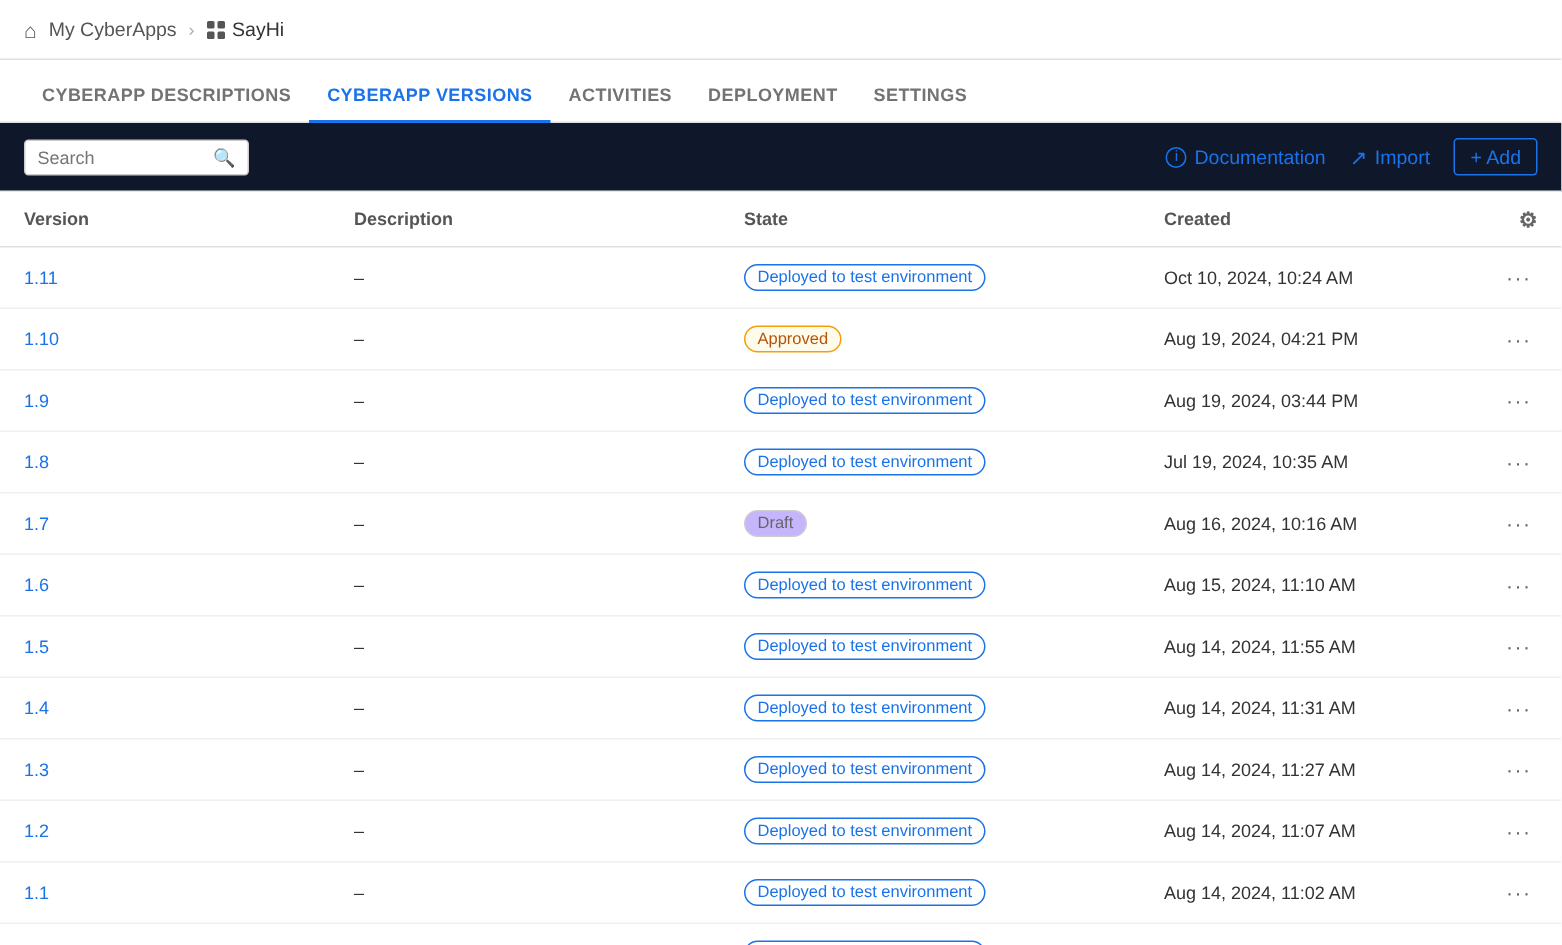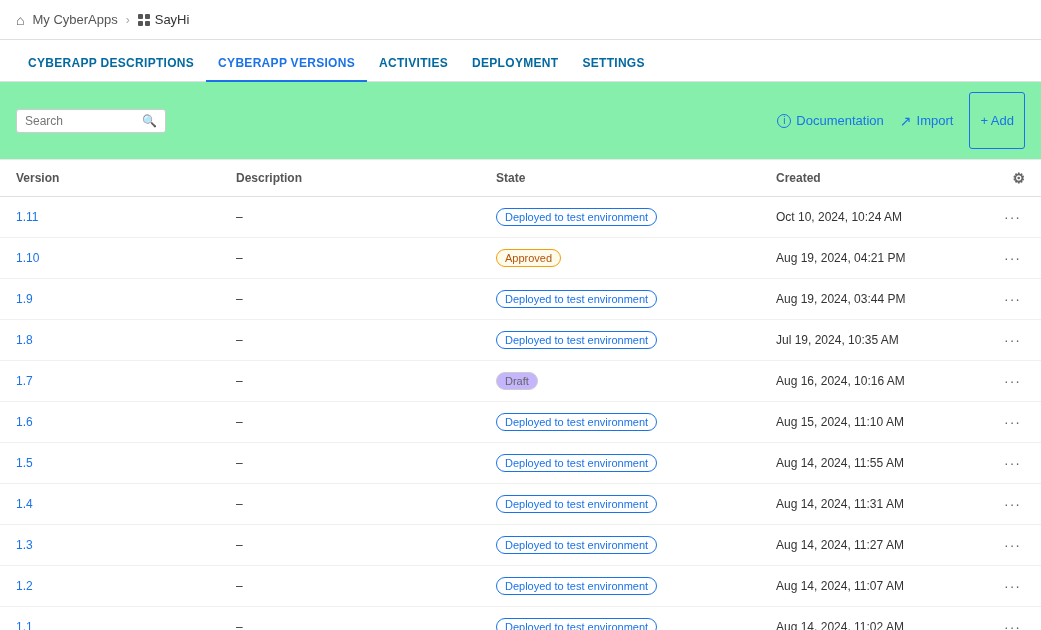--- a/index.html
+++ b/index.html
@@ -26,34 +26,34 @@
       border-bottom: 1px solid #e0e0e0;
       padding: 0 16px;
       display: flex;
       align-items: flex-end;
       height: 42px;
     }
     .tab-item {
       padding: 10px 12px;
       font-size: 12px;
       font-weight: 600;
-      color: #0369a1;
+      color: #737373;
       text-transform: uppercase;
       letter-spacing: 0.3px;
       cursor: pointer;
       border-bottom: 2px solid transparent;
       margin-bottom: -1px;
     }
     .tab-item.active {
       color: #1a73e8;
       border-bottom: 2px solid #1a73e8;
     }
 
     .toolbar {
-      background: #86efac;
+      background: #0f172a;
       padding: 10px 16px;
       display: flex;
       align-items: center;
       justify-content: space-between;
       border-bottom: 1px solid #e8e8e8;
     }
     .search-box {
       display: flex;
       align-items: center;
       border: 1px solid #ccc;
@@ -101,21 +101,21 @@
     .btn-add {
       display: flex;
       align-items: center;
       gap: 4px;
       color: #1a73e8;
       font-size: 13px;
       cursor: pointer;
       background: none;
       border: 1px solid #1a73e8;
       border-radius: 3px;
-      padding: 20px 10px;
+      padding: 4px 10px;
     }
 
     .table-container {
       background: #fff;
       margin: 0;
     }
     .data-table {
       width: 100%;
       border-collapse: collapse;
     }

